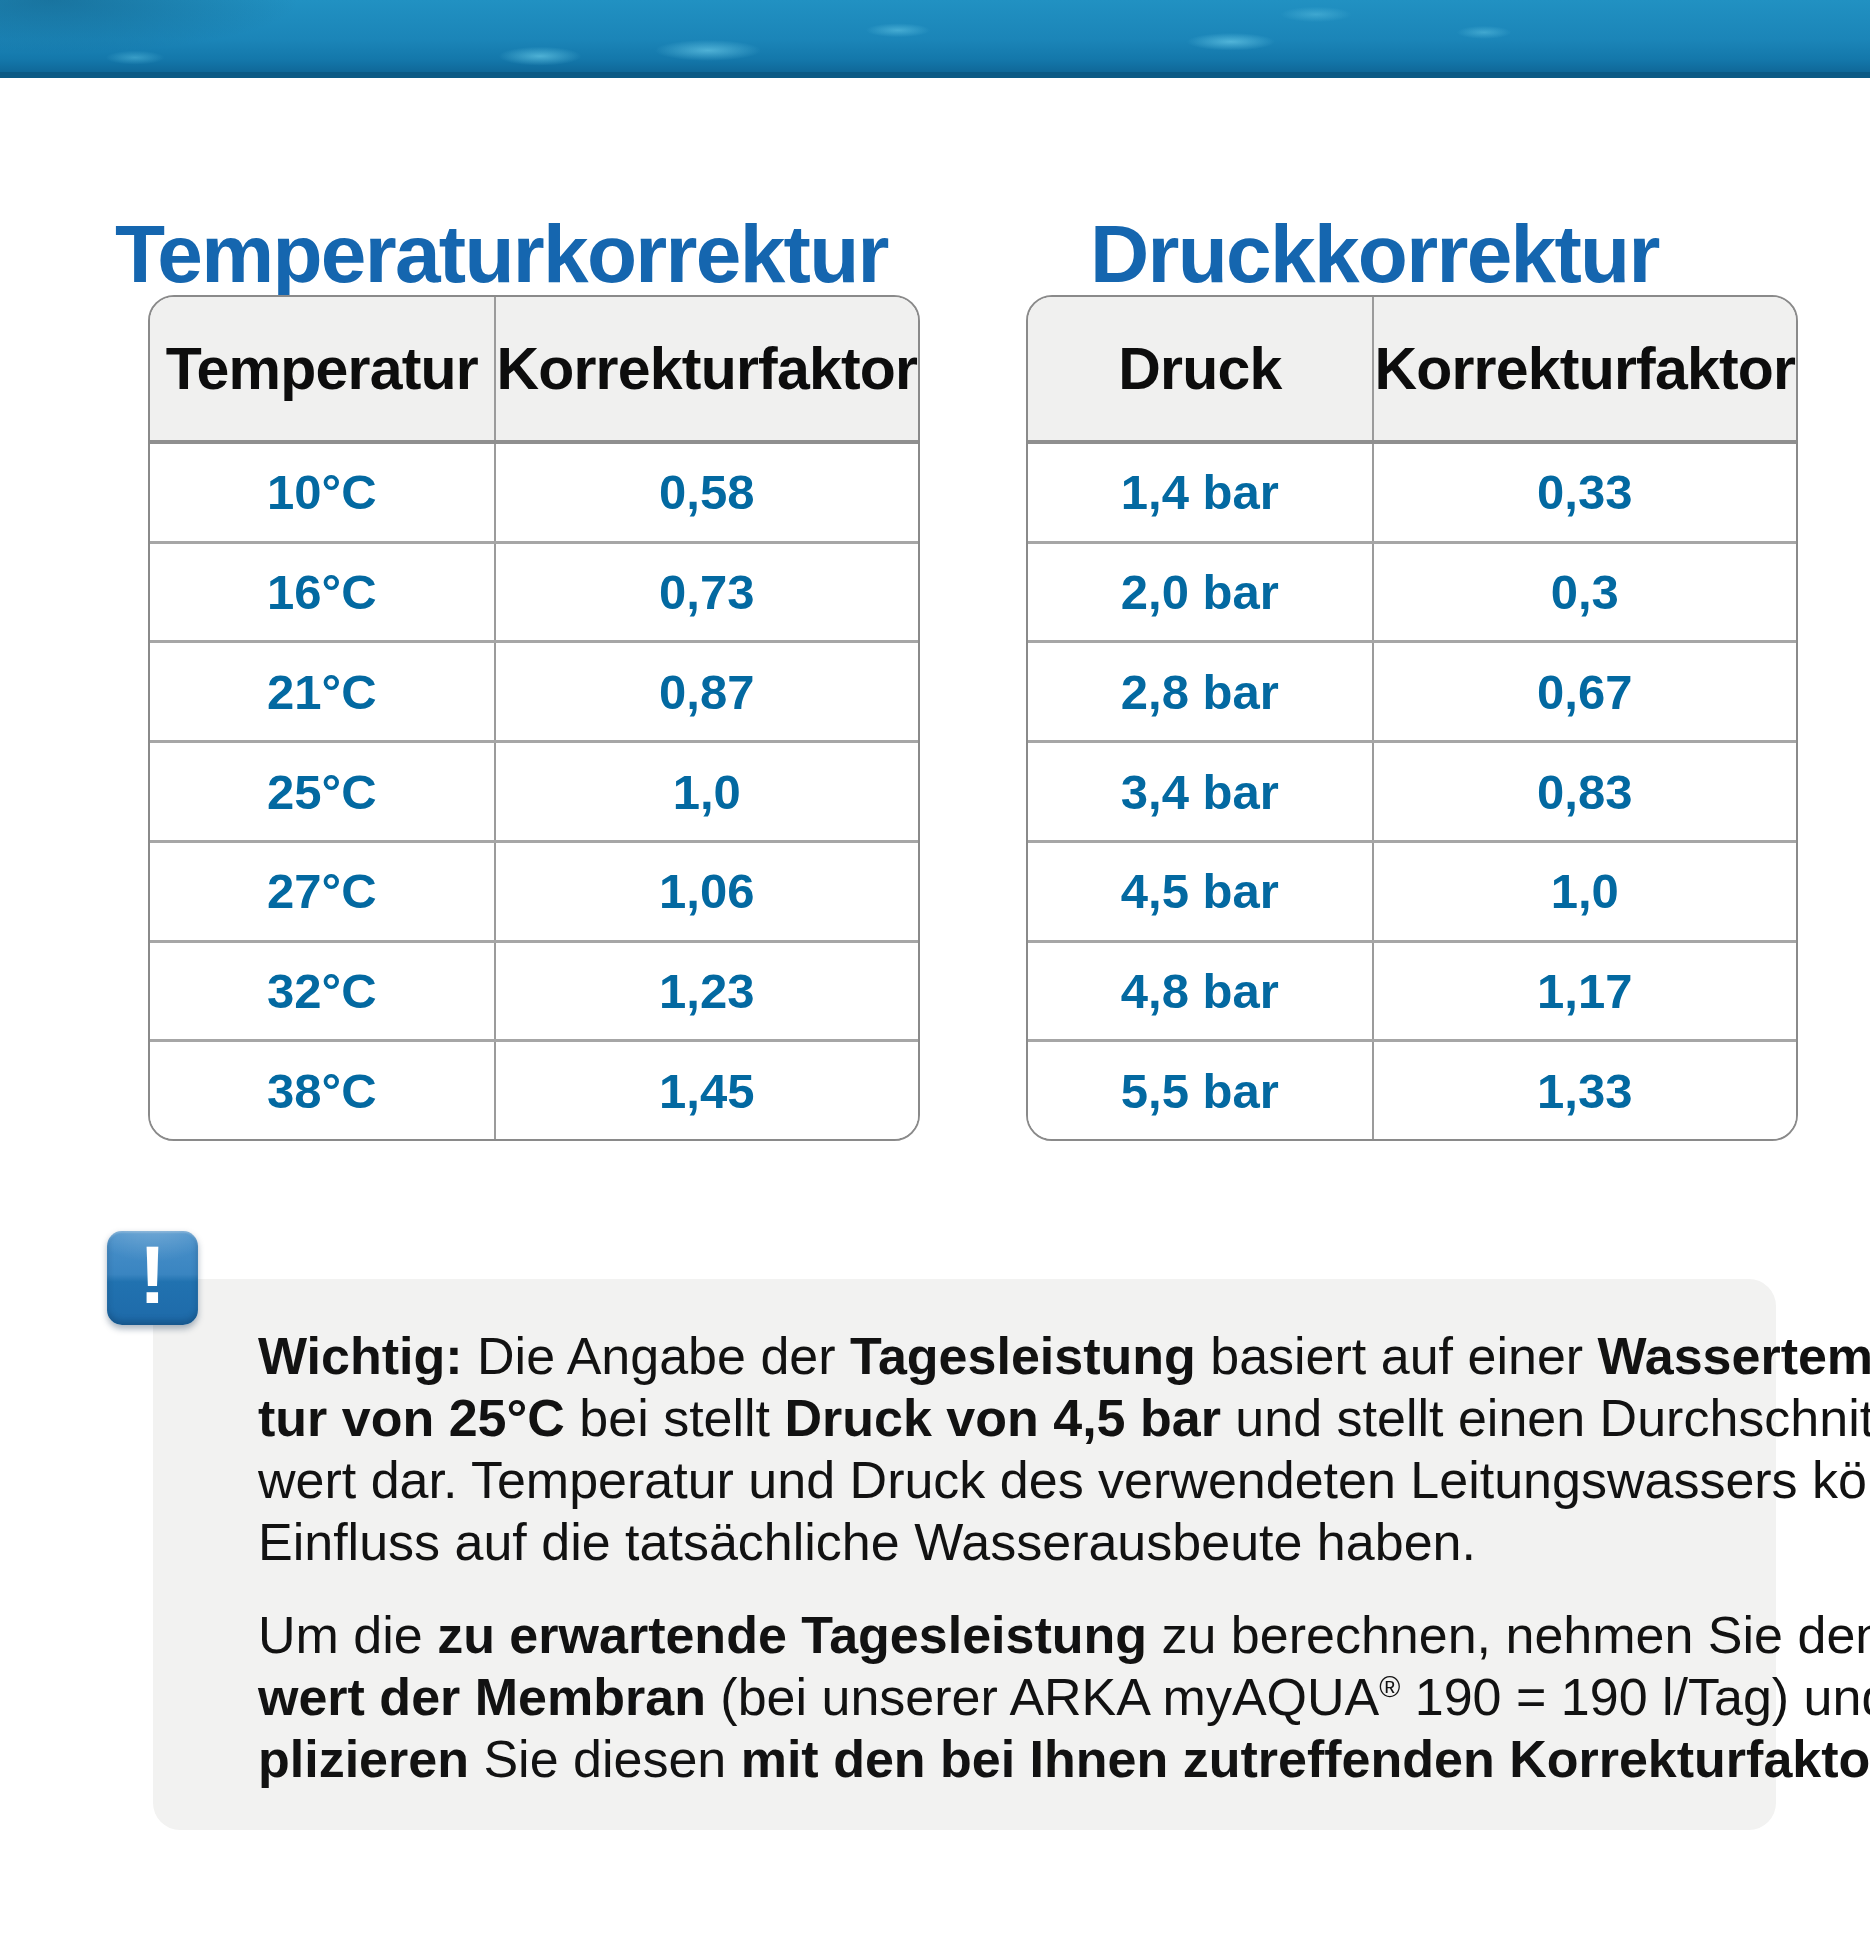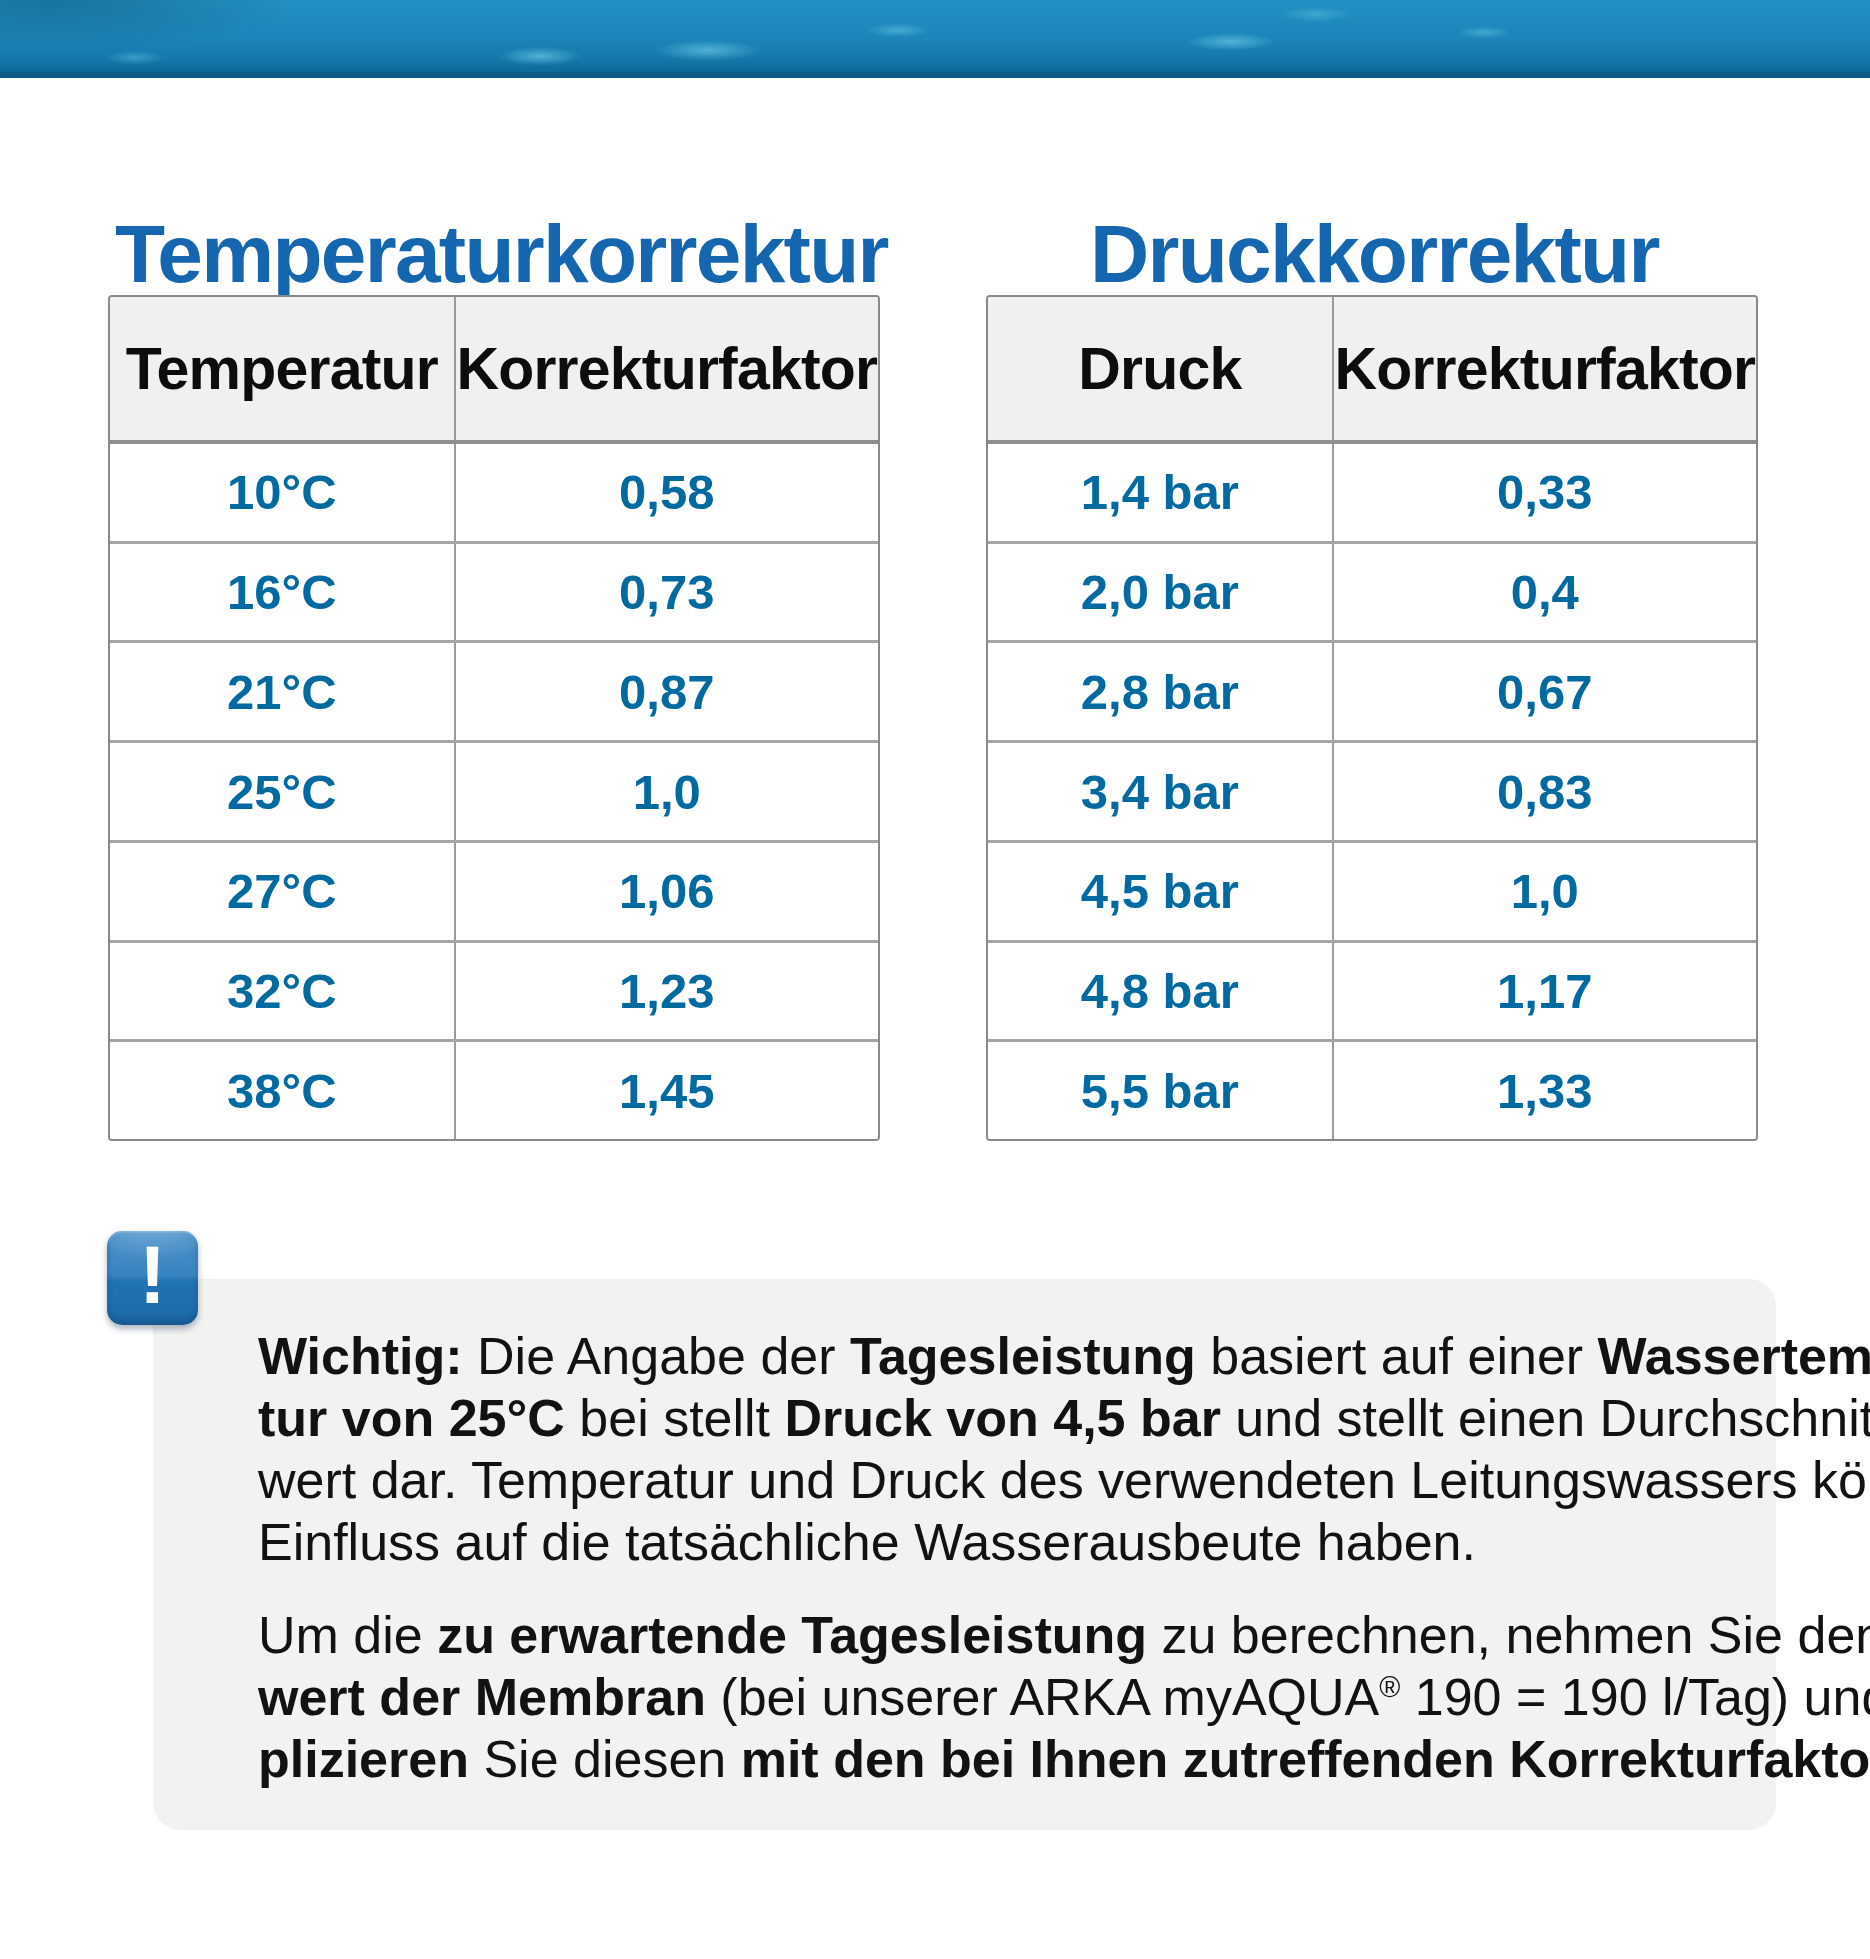--- a/index.html
+++ b/index.html
@@ -34,23 +34,23 @@
     font-size:82px; line-height:1.05; font-weight:bold;
     letter-spacing:-1.7px; color:#1566af; white-space:nowrap;
   }
   .title-left{left:115px;}
   .title-right{left:1090px;}
 
   
   .table-card{
     position:absolute; top:295px; width:772px; height:846px;
     box-sizing:border-box;
-    border:2.5px solid #8a8a8a; border-radius:4px;
+    border:2.5px solid #8a8a8a; border-radius:26px;
     background:#ffffff; overflow:hidden;
-    display:flex; flex-direction:column;
+    display:flex; flex-direction:column;margin-left:40px;
   }
   .table-left{left:108px;}
   .table-right{left:986px;}
   .thead{
     flex:0 0 143px; display:flex;
     background:#f0f0ef; border-bottom:4.2px solid #8f8f8f;
   }
   .th{
     display:flex; align-items:center; justify-content:center;
     font-size:59px; font-weight:bold; color:#0d0d0d; letter-spacing:-0.8px;
@@ -139,21 +139,21 @@
       <div class="thead">
         <div class="th c0">Druck</div>
         <div class="th c1">Korrekturfaktor</div>
       </div>
       <div class="trow">
         <div class="td c0">1,4 bar</div>
         <div class="td c1">0,33</div>
       </div>
       <div class="trow">
         <div class="td c0">2,0 bar</div>
-        <div class="td c1">0,4</div>
+        <div class="td c1">0,3</div>
       </div>
       <div class="trow">
         <div class="td c0">2,8 bar</div>
         <div class="td c1">0,67</div>
       </div>
       <div class="trow">
         <div class="td c0">3,4 bar</div>
         <div class="td c1">0,83</div>
       </div>
       <div class="trow">

